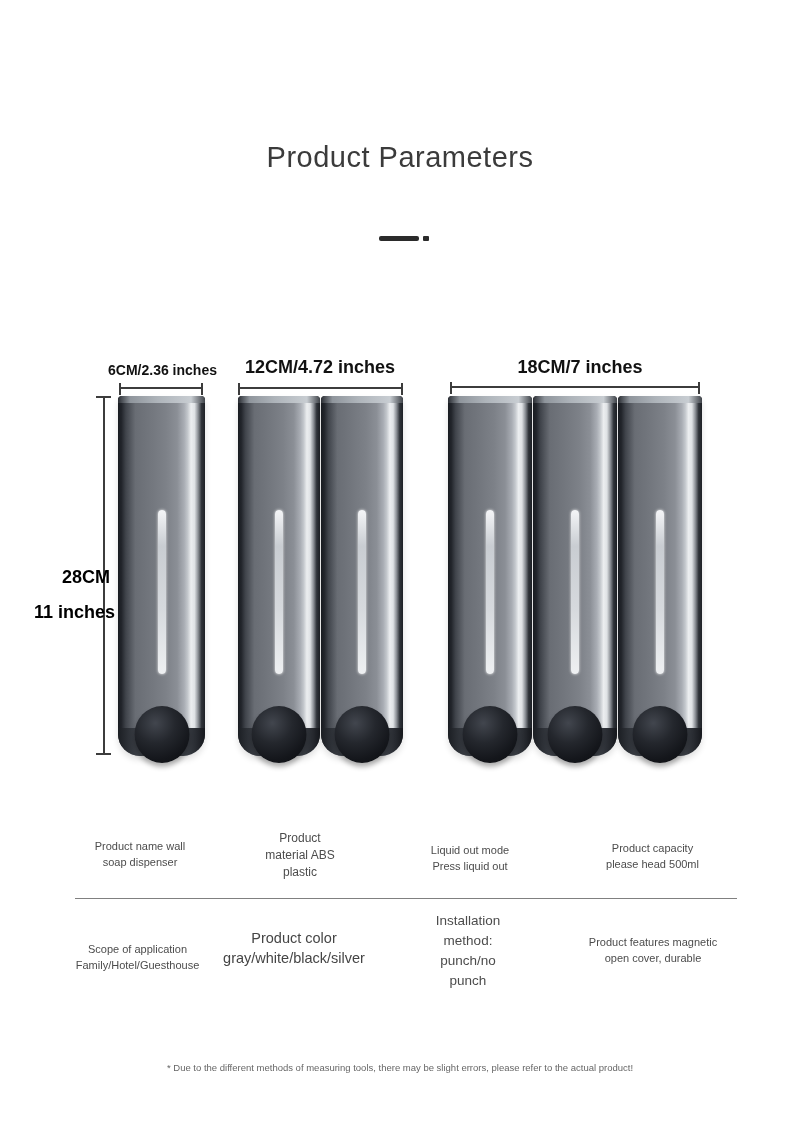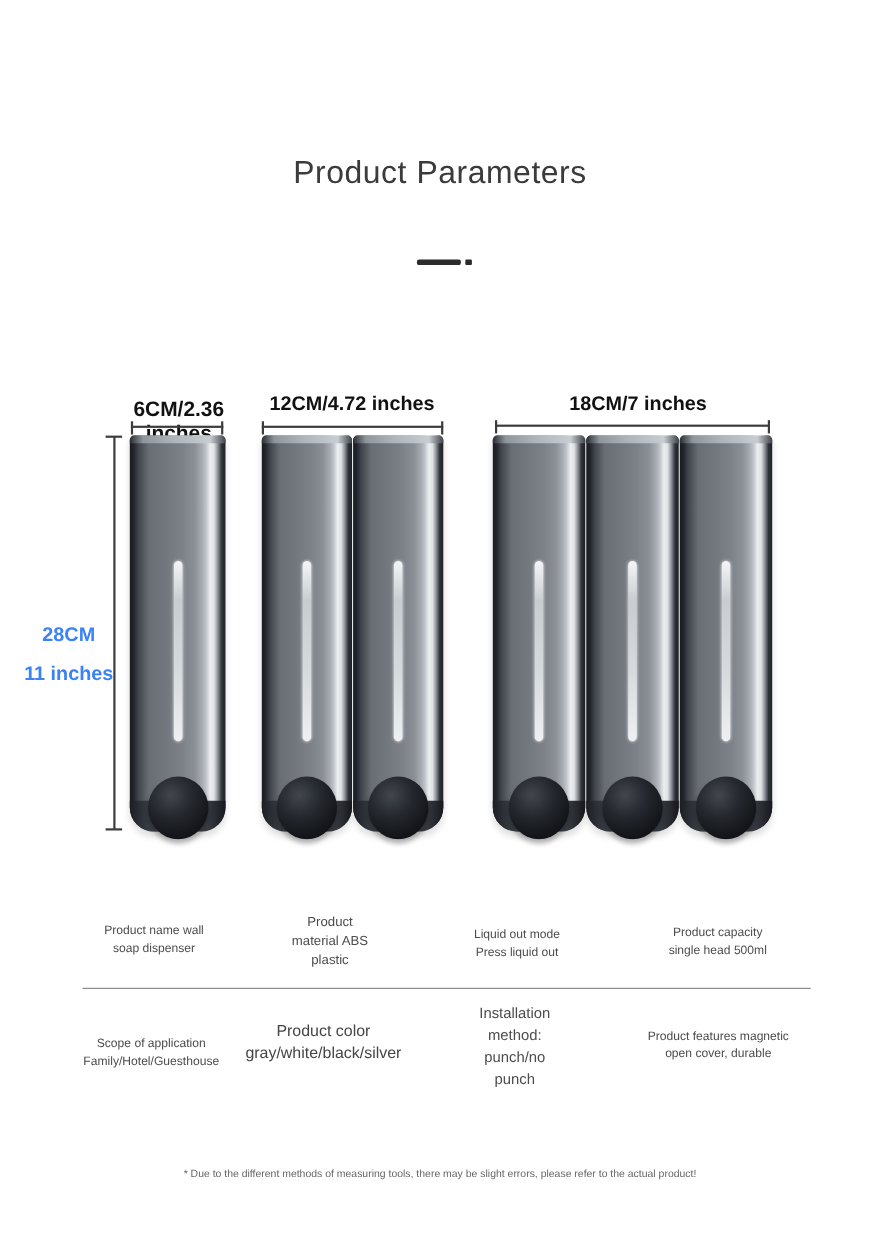--- a/index.html
+++ b/index.html
@@ -14,31 +14,31 @@
     text-align:center; font-size:29px; font-weight:500;
     color:#3b3b3b; letter-spacing:0.5px;
   }
   .dash-mark { position:absolute; left:379px; top:236px; width:40px; height:5px;
     background:#2b2b2b; border-radius:2px; }
   .dash-dot  { position:absolute; left:423px; top:236px; width:6px; height:5px;
     background:#2b2b2b; border-radius:1px; }
 
   
   .dim-label { position:absolute; text-align:center; font-weight:bold; color:#111; }
-  .dim-label.small { font-size:19px; }
+  .dim-label.small { font-size:14px; }
   .dim-label.big   { font-size:18px; }
   .dim-h { position:absolute; height:0; border-top:2px solid #3c3c3c; }
   .dim-h::before, .dim-h::after {
     content:""; position:absolute; top:-6px; width:2px; height:12px; background:#3c3c3c;
   }
   .dim-h::before { left:0; }
   .dim-h::after  { right:0; }
   .dim-v-line { position:absolute; width:2px; background:#3c3c3c; }
   .dim-v-tick { position:absolute; width:15px; height:2px; background:#3c3c3c; }
-  .height-label { position:absolute; text-align:center; font-weight:bold; font-size:18px; color:#3b82f6; }
+  .height-label { position:absolute; text-align:right; font-weight:bold; font-size:18px; color:#000000; }
 
   
   .dispenser { position:absolute; top:396px; height:360px; display:flex; column-gap:1px; }
   .chamber {
     position:relative; flex:1; height:100%;
     border-radius:4px 4px 22px 22px;
     background:linear-gradient(90deg,
       #181b20 0%, #22252b 4%, #40444b 9%, #696d74 20%, #74787f 40%,
       #7d8188 55%, #8b8f96 68%, #a9adb4 76%, #c3c7cc 80%, #eceef0 84%,
       #dfe2e5 88%, #8e9298 92%, #30343a 96%, #1e2126 100%);
@@ -150,21 +150,21 @@
   </div>
 
   <div class="spec s12" style="left:225px; top:830px; width:150px;">Product
 material ABS
 plastic</div>
   <div class="spec s11" style="left:55px;  top:838px; width:170px;">Product name wall
 soap dispenser</div>
   <div class="spec s11" style="left:400px; top:842px; width:140px;">Liquid out mode
 Press liquid out</div>
   <div class="spec s11" style="left:565px; top:840px; width:175px;">Product capacity
-single head 500ml</div>
+please head 500ml</div>
 
   <div class="spec-divider"></div>
 
   <div class="spec s11" style="left:50px;  top:941px; width:175px;">Scope of application
 Family/Hotel/Guesthouse</div>
   <div class="spec s13" style="left:398px; top:911px; width:140px;">Installation
 method:
 punch/no
 punch</div>
   <div class="spec s14" style="left:210px; top:928px; width:168px;">Product color

